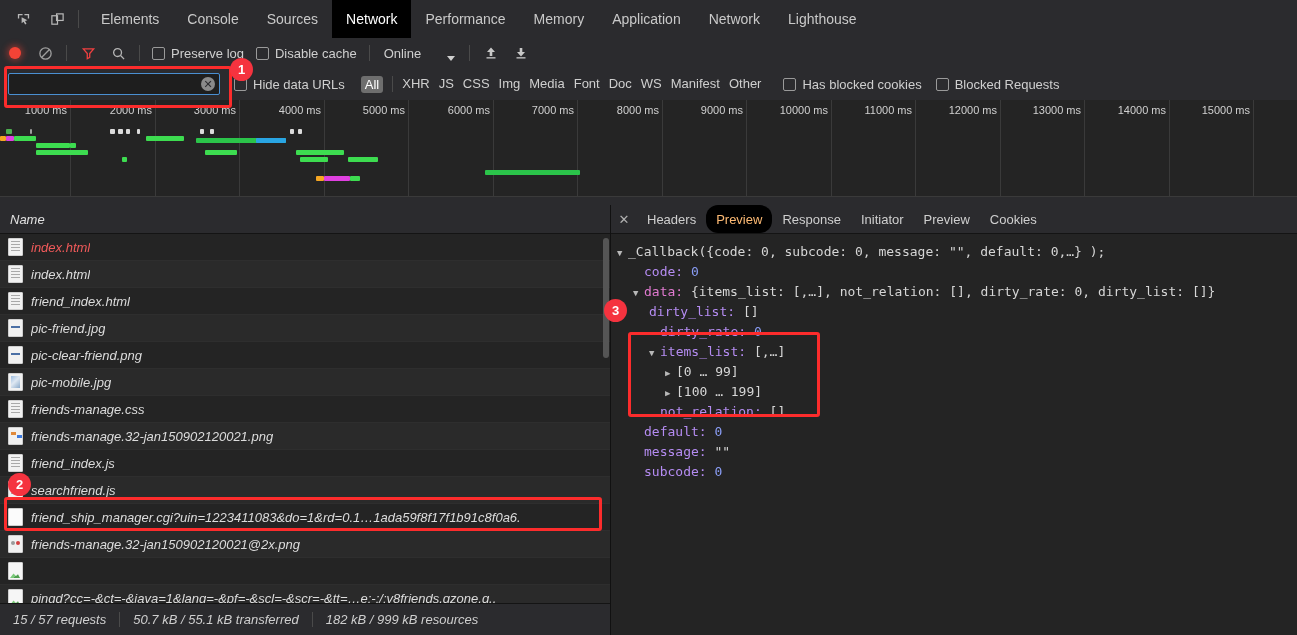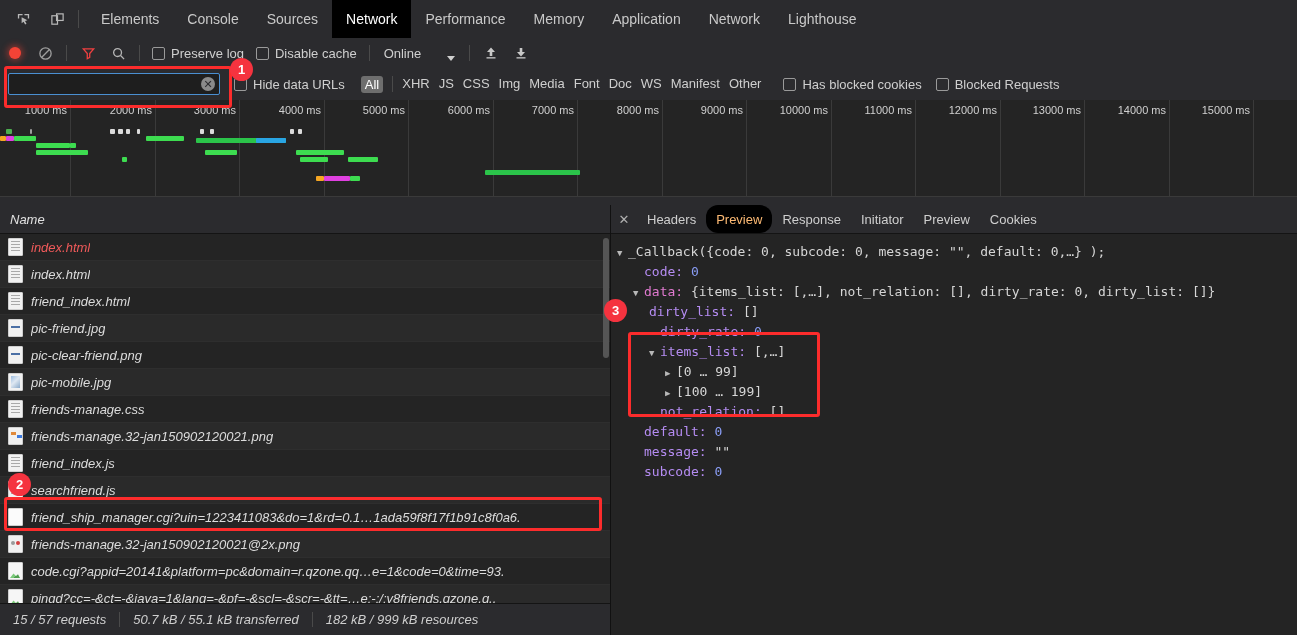--- a/index.html
+++ b/index.html
@@ -425,21 +425,20 @@
           <div class="row even">
             <span class="ic blank"></span>
             <span class="nm">friend_ship_manager.cgi?uin=1223411083&amp;do=1&amp;rd=0.1…1ada59f8f17f1b91c8f0a6.</span>
           </div>
           <div class="row odd">
             <span class="ic dot"></span>
             <span class="nm">friends-manage.32-jan150902120021@2x.png</span>
           </div>
           <div class="row even">
             <span class="ic img"></span>
-            <span class="nm">code.cgi?appid=20141&amp;platform=pc&amp;domain=r.qzone.qq…e=1&amp;code=0&amp;time=93.</span>
           </div>
           <div class="row odd">
             <span class="ic img"></span>
             <span class="nm">pingd?cc=-&amp;ct=-&amp;java=1&amp;lang=-&amp;pf=-&amp;scl=-&amp;scr=-&amp;tt=…e:-:/;v8friends.qzone.q..</span>
           </div>
         </div>
       <div class="statusbar">
         <span class="stat">15 / 57 requests</span>
         <span class="stat">50.7 kB / 55.1 kB transferred</span>
         <span class="stat">182 kB / 999 kB resources</span>

